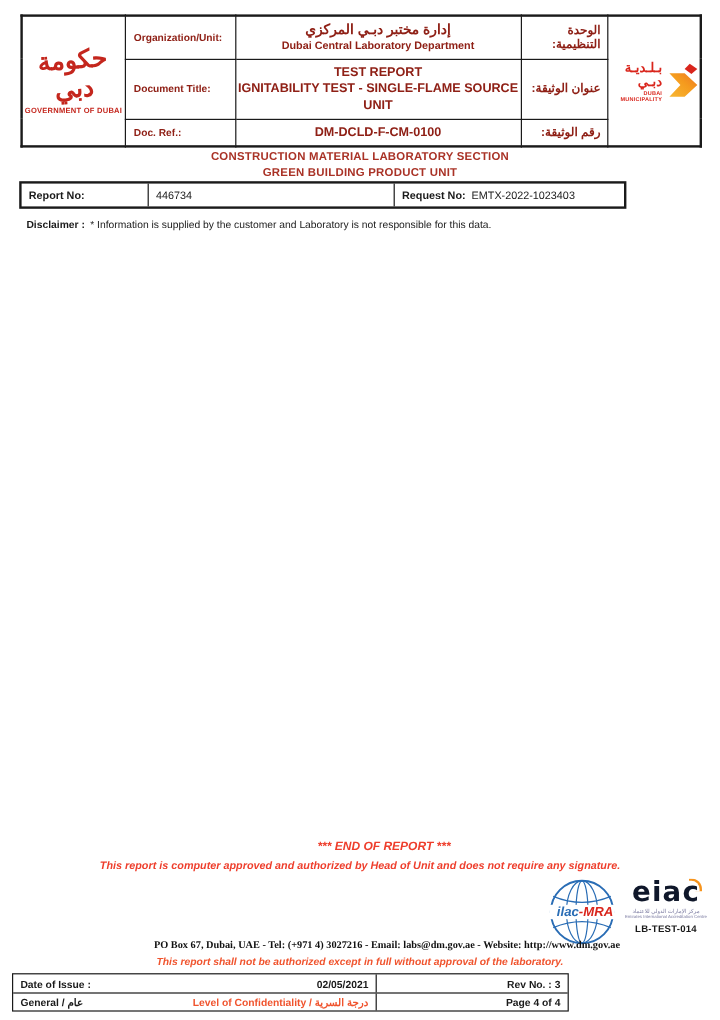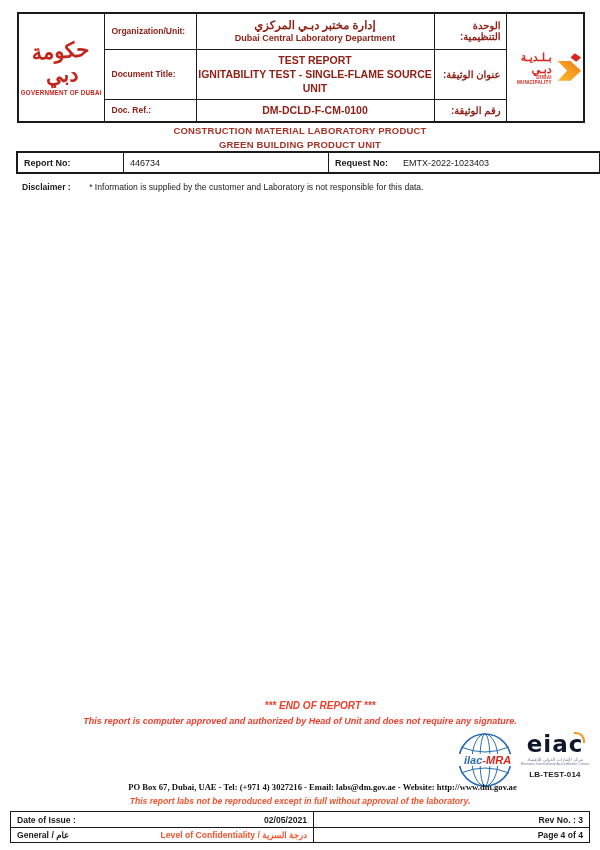--- a/index.html
+++ b/index.html
@@ -31,32 +31,32 @@
   .dm-wrap { display:flex; align-items:center; justify-content:center; gap:3px; }
   .dm-text { text-align:right; }
   .dm-ar { font-size:11px; font-weight:bold; color:#d9251c; direction:rtl; line-height:12px; }
   .dm-en { font-size:4.6px; font-weight:bold; color:#d9251c; letter-spacing:.2px; }
 
   
   .sec-head { position:absolute; left:0; width:100%; text-align:center; font-weight:bold; font-size:9.5px; color:#a93226; letter-spacing:.2px; }
 
   
   .report-table {
-    position:absolute; left:16px; top:151px; width:585px; height:23px;
+    position:absolute; left:16px; top:151px; width:506px; height:23px;
     display:flex; border:2px solid #1a1a1a; font-size:9px; align-items:stretch;
   }
   .report-table .cell { display:flex; align-items:center; padding:0 6px; }
   .rt-c1 { width:106px; font-weight:bold; border-right:1.5px solid #1a1a1a; }
   .rt-c2 { width:205px; border-right:1.5px solid #1a1a1a; }
   .rt-c3 { flex:1; }
-  .rt-c3 b { margin-right:15px; }
+  .rt-c3 b { margin-right:5px; }
 
   
   .disclaimer { position:absolute; left:22px; top:182px; font-size:8.6px; color:#1a1a1a; }
-  .disclaimer b { margin-right:16px; }
+  .disclaimer b { margin-right:2px; }
 
   
   .end-report { position:absolute; left:0; top:700px; width:100%; text-align:center;
     color:#ee3e2c; font-weight:bold; font-style:italic; font-size:10px;margin-left:20px; }
   .approval-note { position:absolute; left:0; top:716px; width:100%; text-align:center;
     color:#ee3e2c; font-weight:bold; font-style:italic; font-size:9px; }
 
   
   .ilac-logo { position:absolute; left:457px; top:731px; width:56px; height:58px; }
   .eiac-block { position:absolute; left:515px; top:733px; width:80px; text-align:center; }
@@ -66,21 +66,21 @@
   .eiac-ar { font-size:4.6px; color:#7a7aa0; line-height:5px; margin-top:1px; direction:rtl; }
   .eiac-en { font-size:3.6px; color:#7a7aa0; line-height:5px; }
   .lb-code { font-size:8px; font-weight:bold; color:#1a1a1a; margin-top:3px; letter-spacing:.2px; }
 
   
   .address-line { position:absolute; left:0; top:782px; width:100%; text-align:center;
     font-family:"Liberation Serif", serif; font-weight:bold; font-size:8.6px; color:#111;padding-left:45px; }
   .repro-note { position:absolute; left:0; top:796px; width:100%; text-align:center;
     font-weight:bold; font-style:italic; font-size:8.6px; color:#f0542e; }
 
-  .bottom-table { position:absolute; left:10px; top:811px; width:580px;
+  .bottom-table { position:absolute; left:10px; top:811px; width:464px;
     border:1.5px solid #1a1a1a; font-size:8.6px; font-weight:bold; }
   .bt-row { display:flex; height:15px; align-items:stretch; }
   .bt-row + .bt-row { border-top:1px solid #1a1a1a; }
   .bt-left { width:303px; border-right:1.5px solid #1a1a1a; display:flex; justify-content:space-between; align-items:center; padding:0 6px; }
   .bt-right { flex:1; display:flex; justify-content:flex-end; align-items:center; padding:0 6px; }
   .conf-red { color:#f0542e; }
 </style>
 </head>
 <body>
 
@@ -129,21 +129,21 @@
       <td class="arlabel-cell">عنوان الوثيقة:</td>
     </tr>
     <tr class="hrow3">
       <td class="label-cell">Doc. Ref.:</td>
       <td class="value-cell val-big">DM-DCLD-F-CM-0100</td>
       <td class="arlabel-cell">رقم الوثيقة:</td>
     </tr>
   </tbody>
     </table>
 
-  <div class="sec-head" style="top:125px;">CONSTRUCTION MATERIAL LABORATORY PRODUCT</div>
+  <div class="sec-head" style="top:125px;">CONSTRUCTION MATERIAL LABORATORY SECTION</div>
   <div class="sec-head" style="top:139px;">GREEN BUILDING PRODUCT UNIT</div>
 
   <div class="report-table">
     <div class="cell rt-c1">Report No:</div>
     <div class="cell rt-c2">446734</div>
     <div class="cell rt-c3">
       <b>Request No:</b>
       <span>EMTX-2022-1023403</span>
     </div>
   </div>
@@ -169,21 +169,21 @@
   </svg>
 
   <div class="eiac-block">
     <div class="eiac-word">eiac</div>
     <div class="eiac-ar">مركز الإمارات الدولي للاعتماد</div>
     <div class="eiac-en">Emirates International Accreditation Centre</div>
     <div class="lb-code">LB-TEST-014</div>
   </div>
 
   <div class="address-line">PO Box 67, Dubai, UAE - Tel: (+971 4) 3027216 - Email: labs@dm.gov.ae - Website: http://www.dm.gov.ae</div>
-  <div class="repro-note">This report labs not be reproduced except in full without approval of the laboratory.</div>
+  <div class="repro-note">This report shall not be authorized except in full without approval of the laboratory.</div>
 
   <div class="bottom-table">
     <div class="bt-row">
       <div class="bt-left">
         <span>Date of Issue :</span>
         <span>02/05/2021</span>
       </div>
       <div class="bt-right">
         <span>Rev No. : 3</span>
       </div>

